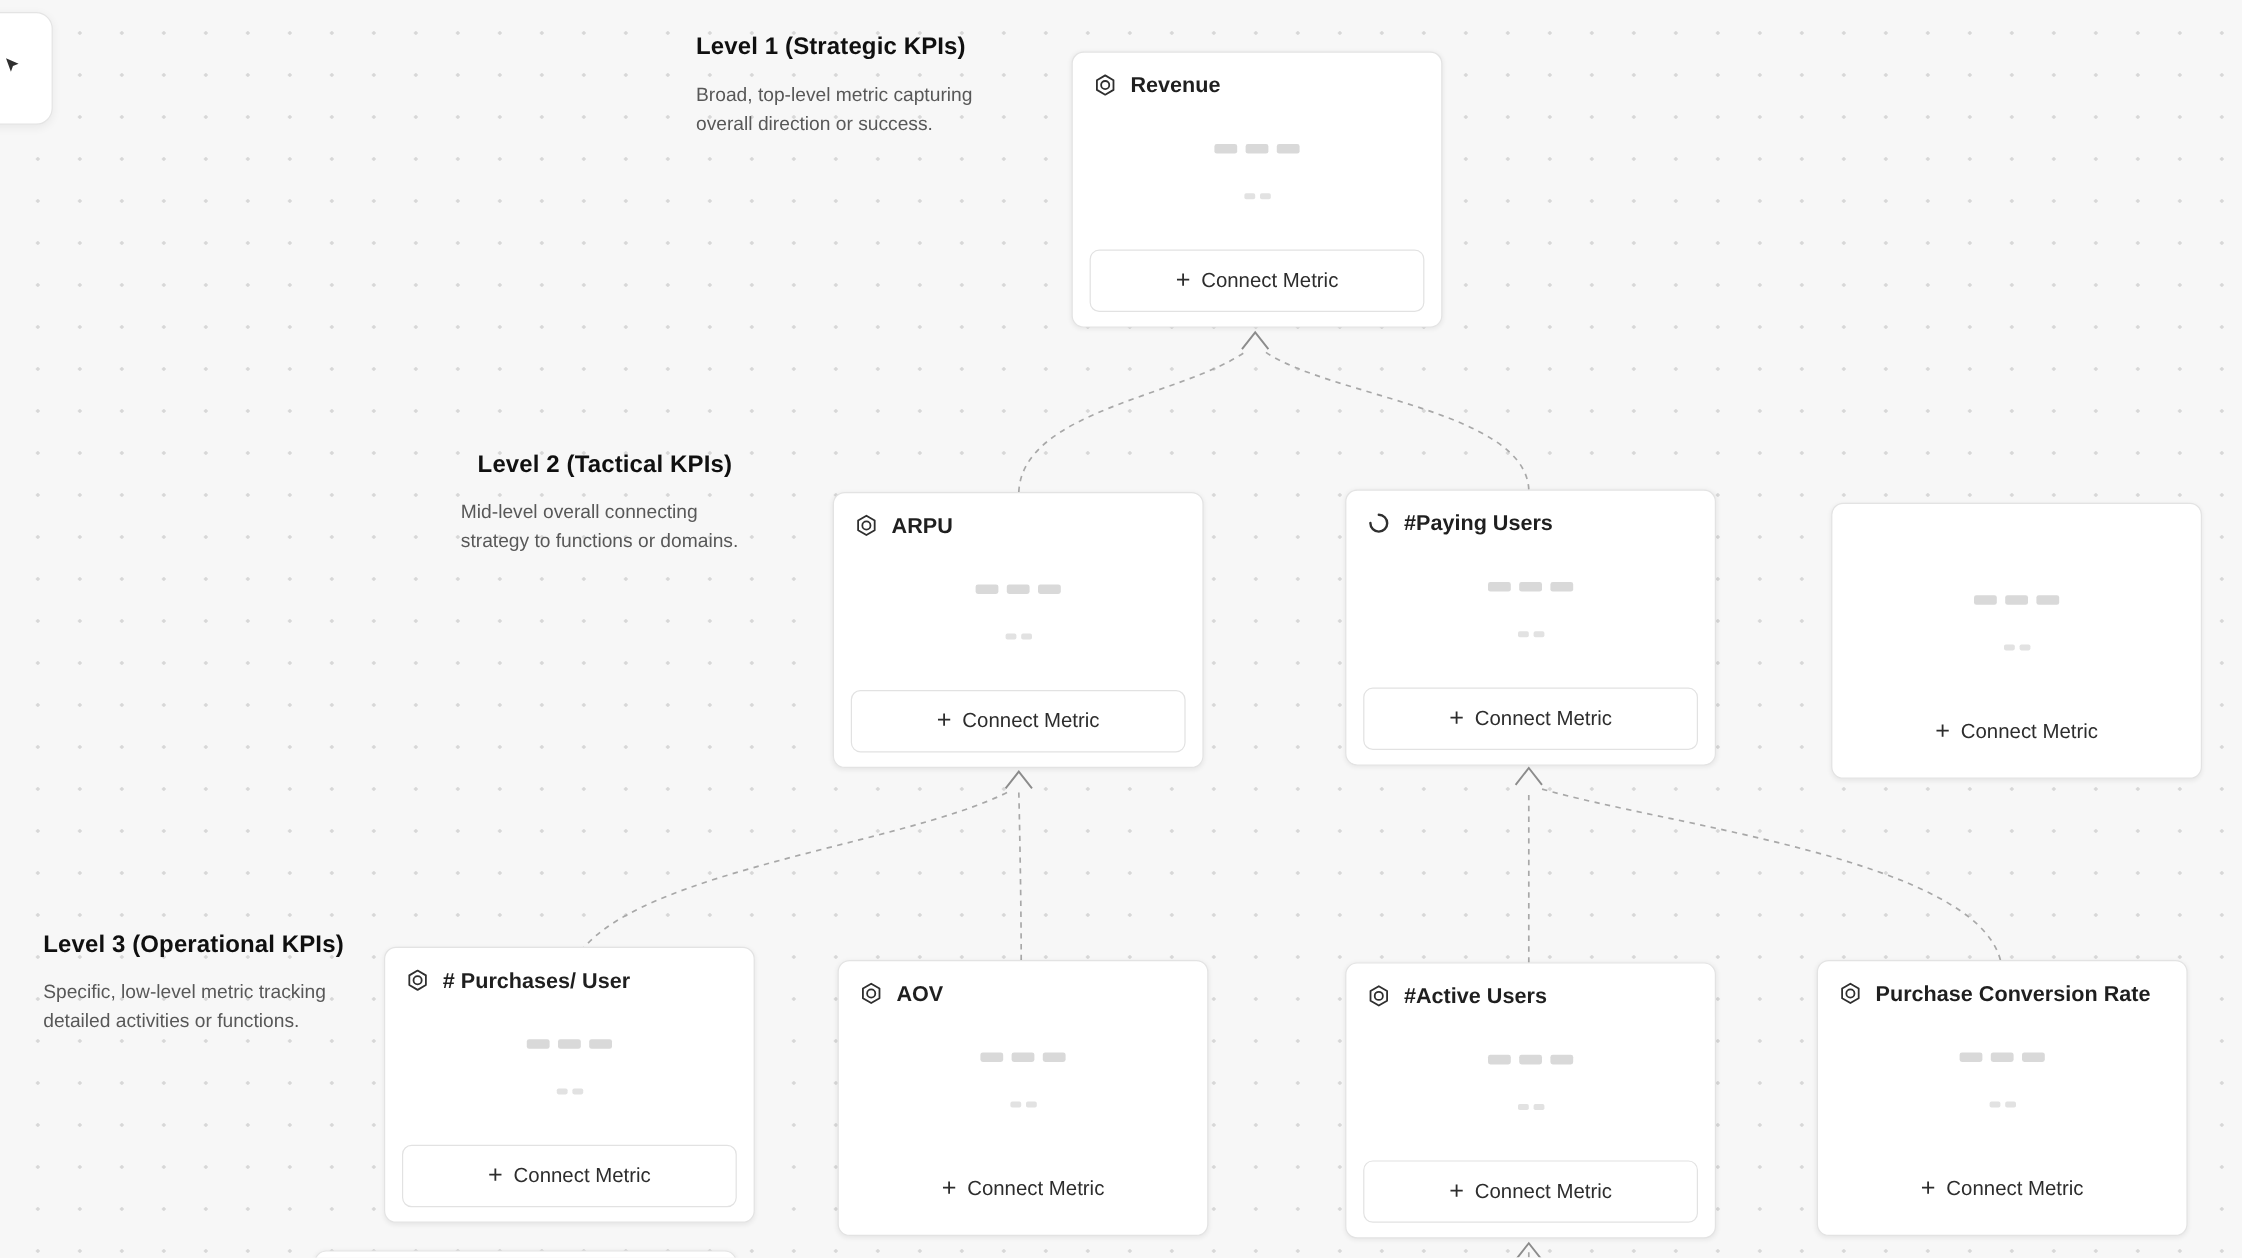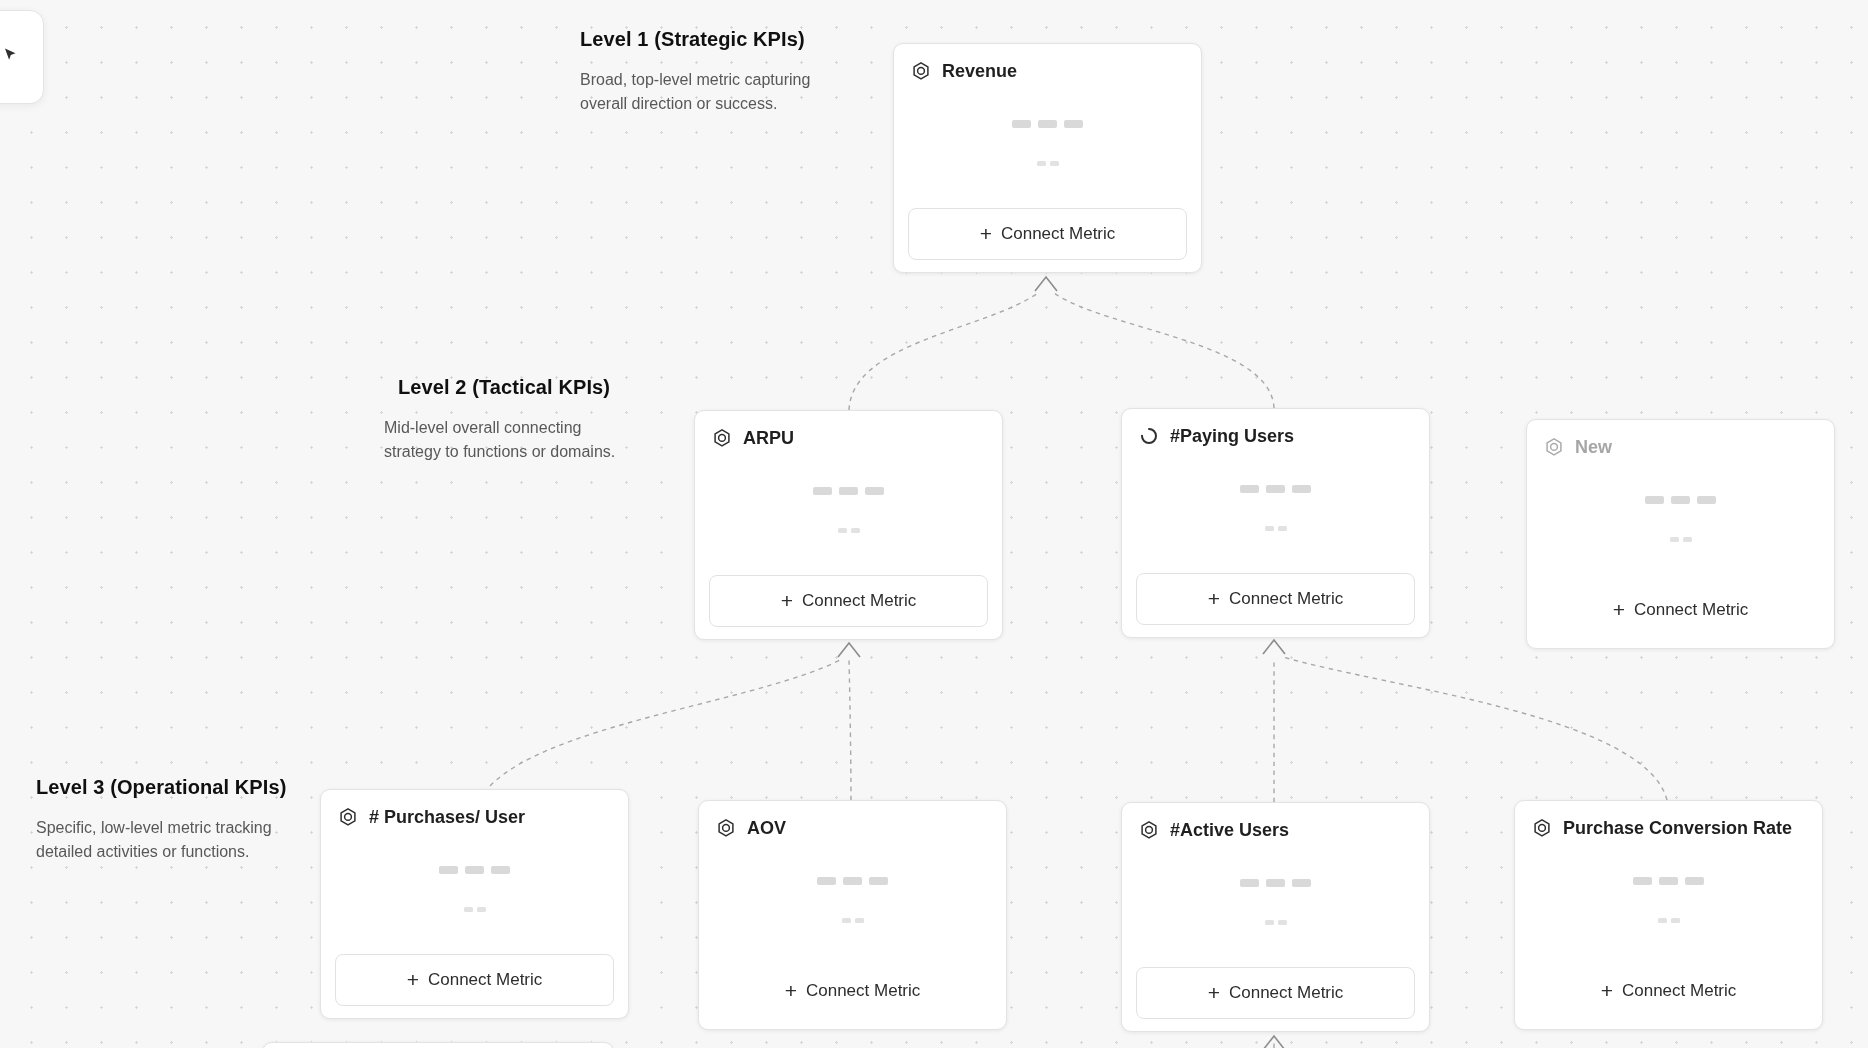--- a/index.html
+++ b/index.html
@@ -169,29 +169,20 @@
           <b></b>
         </div>
     </div>
     <button class="connect-btn">
       <span class="plus">+</span>
       <span>Connect Metric</span>
     </button>
   </div>
 
   <div class="node draft" style="left:1526px;top:419px">
-    <div class="node-head">
-      <span class="icon">
-        <svg width="20" height="20" viewBox="0 0 20 20">
-            <path d="M10 1.8 L16.9 5.8 V13.9 L10 17.9 L3.1 13.9 V5.8 Z" fill="none" stroke="currentColor" stroke-width="1.5" stroke-linejoin="round"></path>
-            <circle cx="10" cy="9.9" r="3.4" fill="none" stroke="currentColor" stroke-width="1.5"></circle>
-          </svg>
-      </span>
-      <span class="node-title">New</span>
-    </div>
     <div class="skeleton">
       <div class="skel-row">
           <b></b>
           <b></b>
           <b></b>
         </div>
       <div class="skel-mini">
           <b></b>
           <b></b>
         </div>

